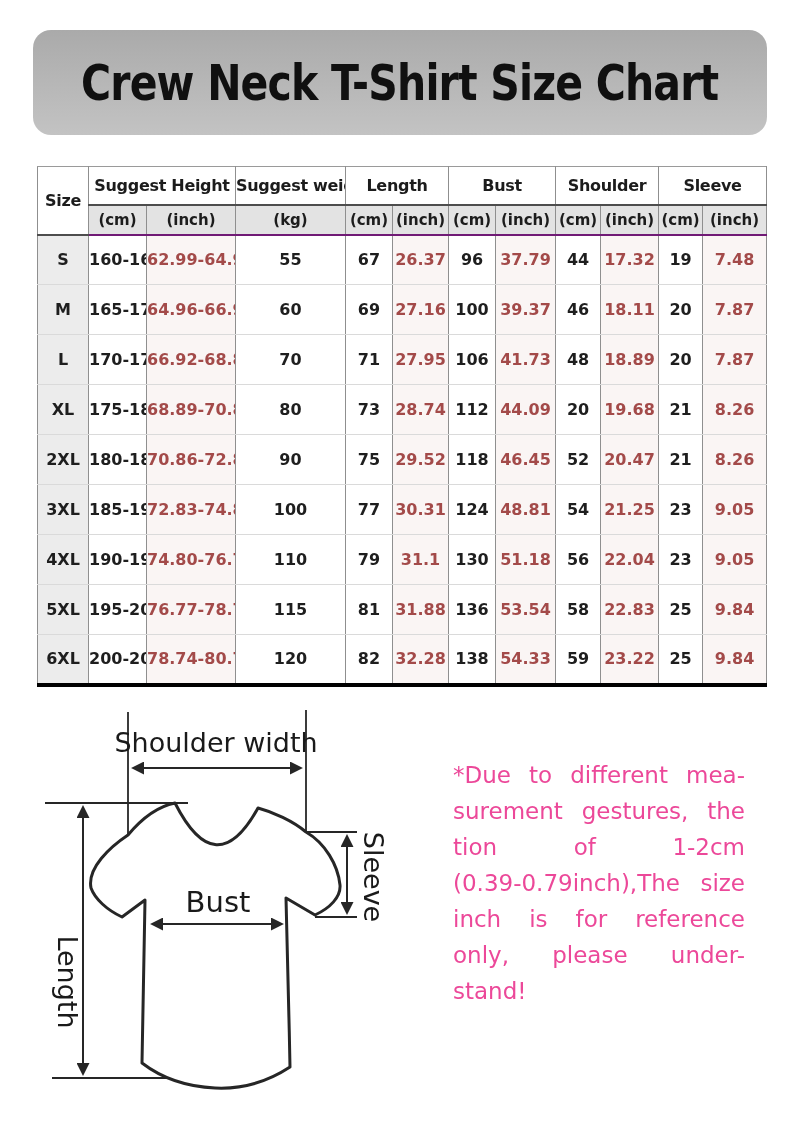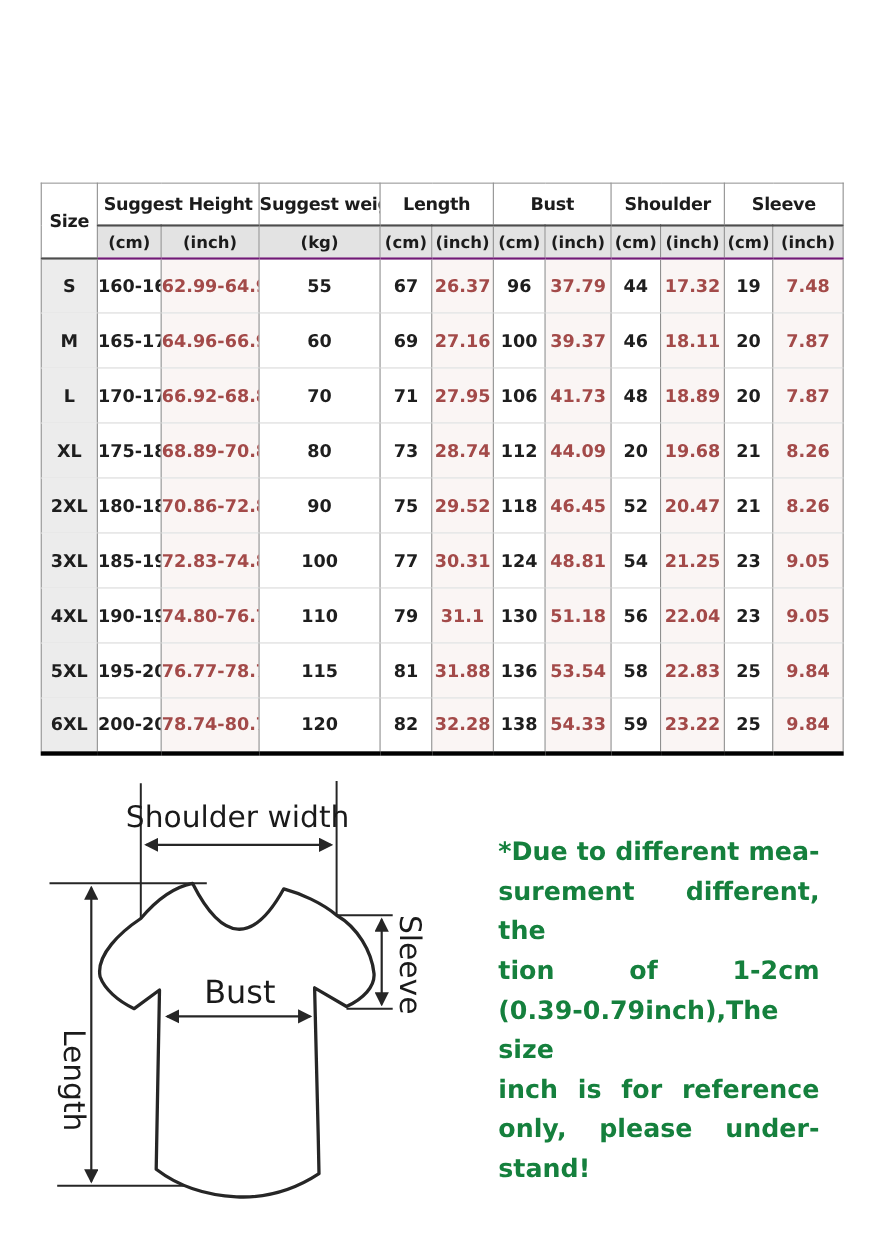--- a/index.html
+++ b/index.html
@@ -74,31 +74,34 @@
   .diagram .meas   { stroke: #262626; stroke-width: 2; fill: none; }
   .diagram .thin   { stroke: #262626; stroke-width: 1.8; fill: none; }
   .diagram text { fill: #1a1a1a; font-family: "DejaVu Sans", sans-serif; }
   .lbl-shoulder { font-size: 27px; font-weight: 500; }
   .lbl-bust     { font-size: 29px; font-weight: 500; }
   .lbl-rot      { font-size: 27px; font-weight: 500; }
 
   
   .note {
     position: absolute; left: 453px; top: 757px; width: 292px;
-    color: #15803d; font-size: 23px; line-height: 36px;
-    font-weight: 700;
+    color: #ec4899; font-size: 23px; line-height: 36px;
+    font-weight: 400;
   }
   .note .note-line { text-align: justify; text-align-last: justify; }
   .note .note-line.last { text-align-last: left; }
 </style>
 </head>
 <body>
 
 <div class="page">
 
+  <div class="banner">
+    <div class="banner-title">Crew Neck T-Shirt Size Chart</div>
+  </div>
 
   <table class="size-chart">
     <colgroup>
       <col style="width:51px">
         <col style="width:58px">
         <col style="width:89px">
       <col style="width:110px">
         <col style="width:47px">
         <col style="width:56px">
       <col style="width:47px">
@@ -300,21 +303,21 @@
     <line class="thin" x1="315" y1="217" x2="357" y2="217"></line>
     <line class="meas" x1="347" y1="136" x2="347" y2="213" marker-start="url(#ah)" marker-end="url(#ah)"></line>
     <text class="lbl-rot" x="364" y="177" text-anchor="middle" transform="rotate(90 364 177)">Sleeve</text>
 
     <text class="lbl-bust" x="218" y="212" text-anchor="middle">Bust</text>
     <line class="meas" x1="152" y1="224" x2="282" y2="224" marker-start="url(#ah)" marker-end="url(#ah)"></line>
   </svg>
 
   <div class="note">
       <div class="note-line">*Due to different mea-</div>
-      <div class="note-line">surement different, the</div>
+      <div class="note-line">surement gestures, the</div>
       <div class="note-line">tion of 1-2cm</div>
       <div class="note-line">(0.39-0.79inch),The size</div>
       <div class="note-line">inch is for reference</div>
       <div class="note-line">only, please under-</div>
       <div class="note-line last">stand!</div>
     </div>
 
 </div>
 
 </body></html>

